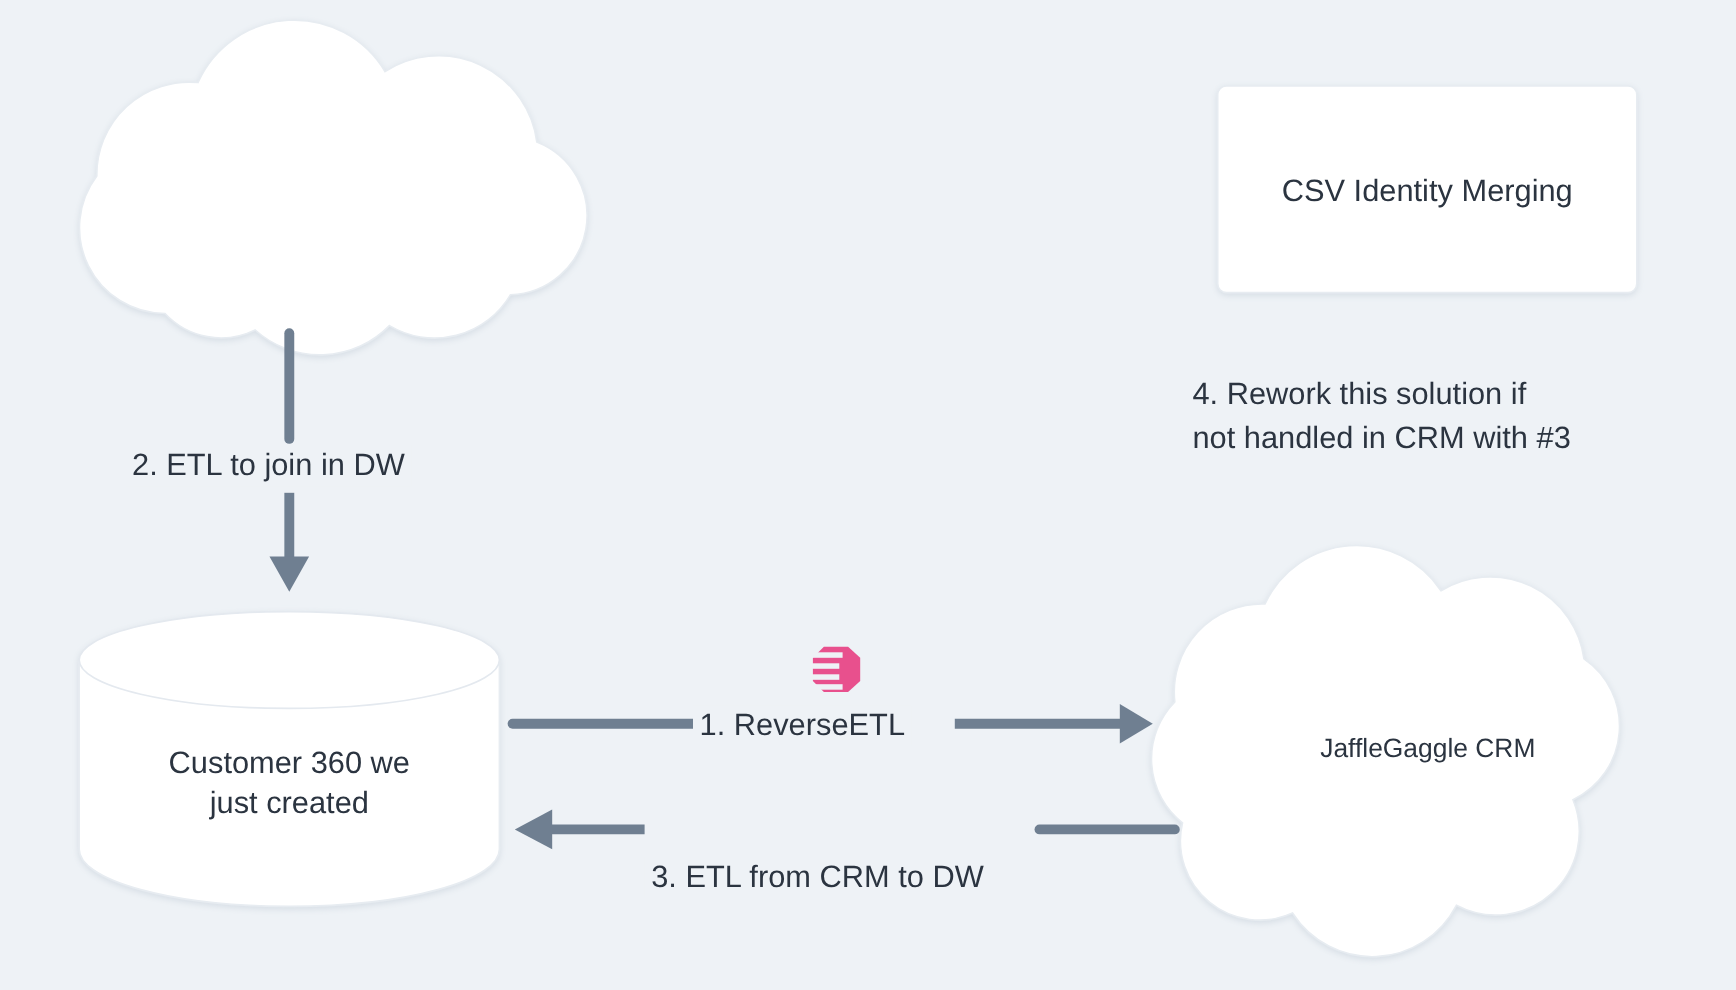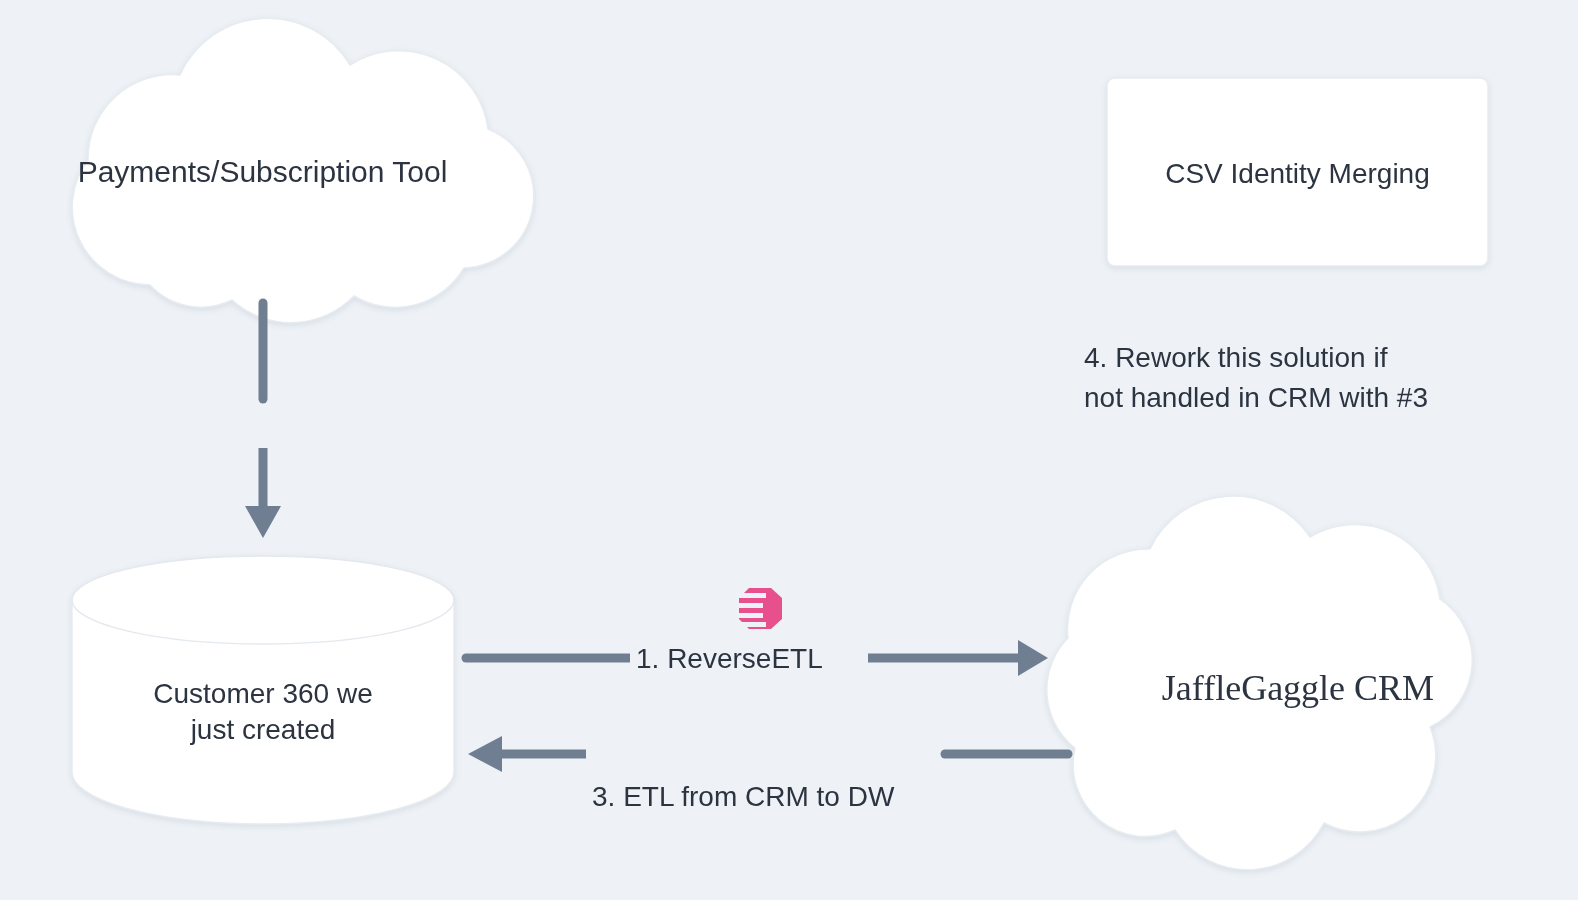--- a/index.html
+++ b/index.html
@@ -122,30 +122,30 @@
 
     <g transform="translate(737,588)">
       <path fill="#e8508d" d="M 12 0 L 34 0 L 45 10 L 45 31 L 34 41 L 12 41 L 2 31 L 2 10 Z"></path>
       <rect x="0" y="5" width="29" height="5" fill="#eef2f6"></rect>
       <rect x="0" y="15" width="26" height="5" fill="#eef2f6"></rect>
       <rect x="0" y="25" width="26" height="5" fill="#eef2f6"></rect>
       <rect x="0" y="34" width="29" height="5" fill="#eef2f6"></rect>
     </g>
   </svg>
 
-  <div class="node-label" style="left:10px; top:152px; width:505px; font-size:30px;">Payments/Subscription Tool</div>
 
   <div class="node-label" style="left:1107px; top:156px; width:381px; font-size:28px;">CSV Identity Merging</div>
 
   <div class="node-label" style="left:72px; top:676px; width:382px; font-size:28px;">Customer 360 we
 just created</div>
 
-  <div class="node-label" style="left:1068px; top:665px; width:460px; font-size:36px;font-family:Liberation Serif, serif;">JaffleGaggle CRM</div>
+  <div class="node-label" style="left:1068px; top:665px; width:460px; font-size:24px;">JaffleGaggle CRM</div>
 
   <div class="edge-label" style="left:630px; top:641px; font-size:28px; padding:0 6px;">1. ReverseETL</div>
 
+  <div class="edge-label" style="left:114px; top:405px; font-size:28px; padding:0 6px;">2. ETL to join in DW</div>
 
   <div class="edge-label" style="left:586px; top:737px; font-size:28px; padding:0 6px;margin-top:42px;">3. ETL from CRM to DW</div>
 
   <div class="note-text" style="left:1084px; top:298px; width:430px; font-size:28px;margin-top:40px;">4. Rework this solution if
 not handled in CRM with #3</div>
 
 </div>
 
 </body></html>

